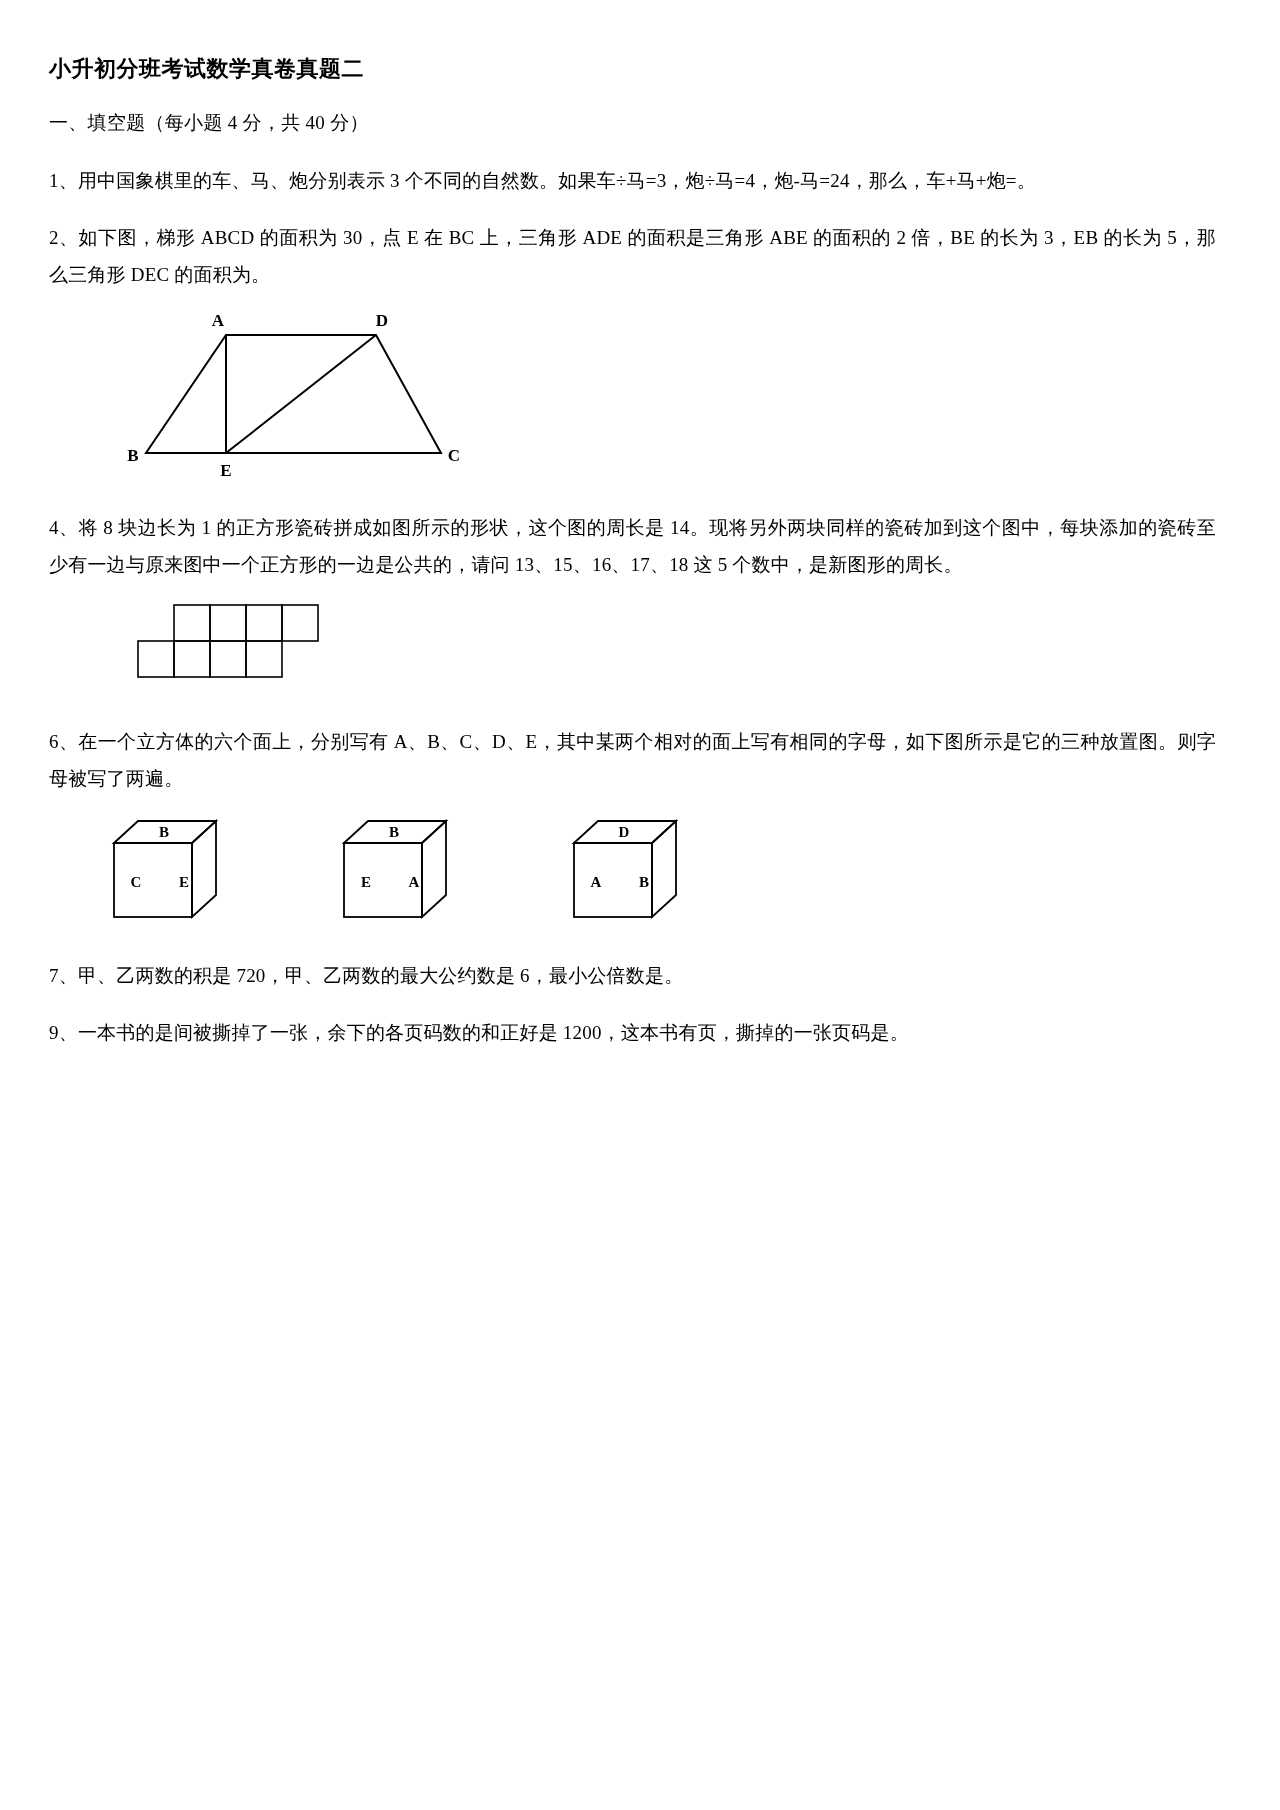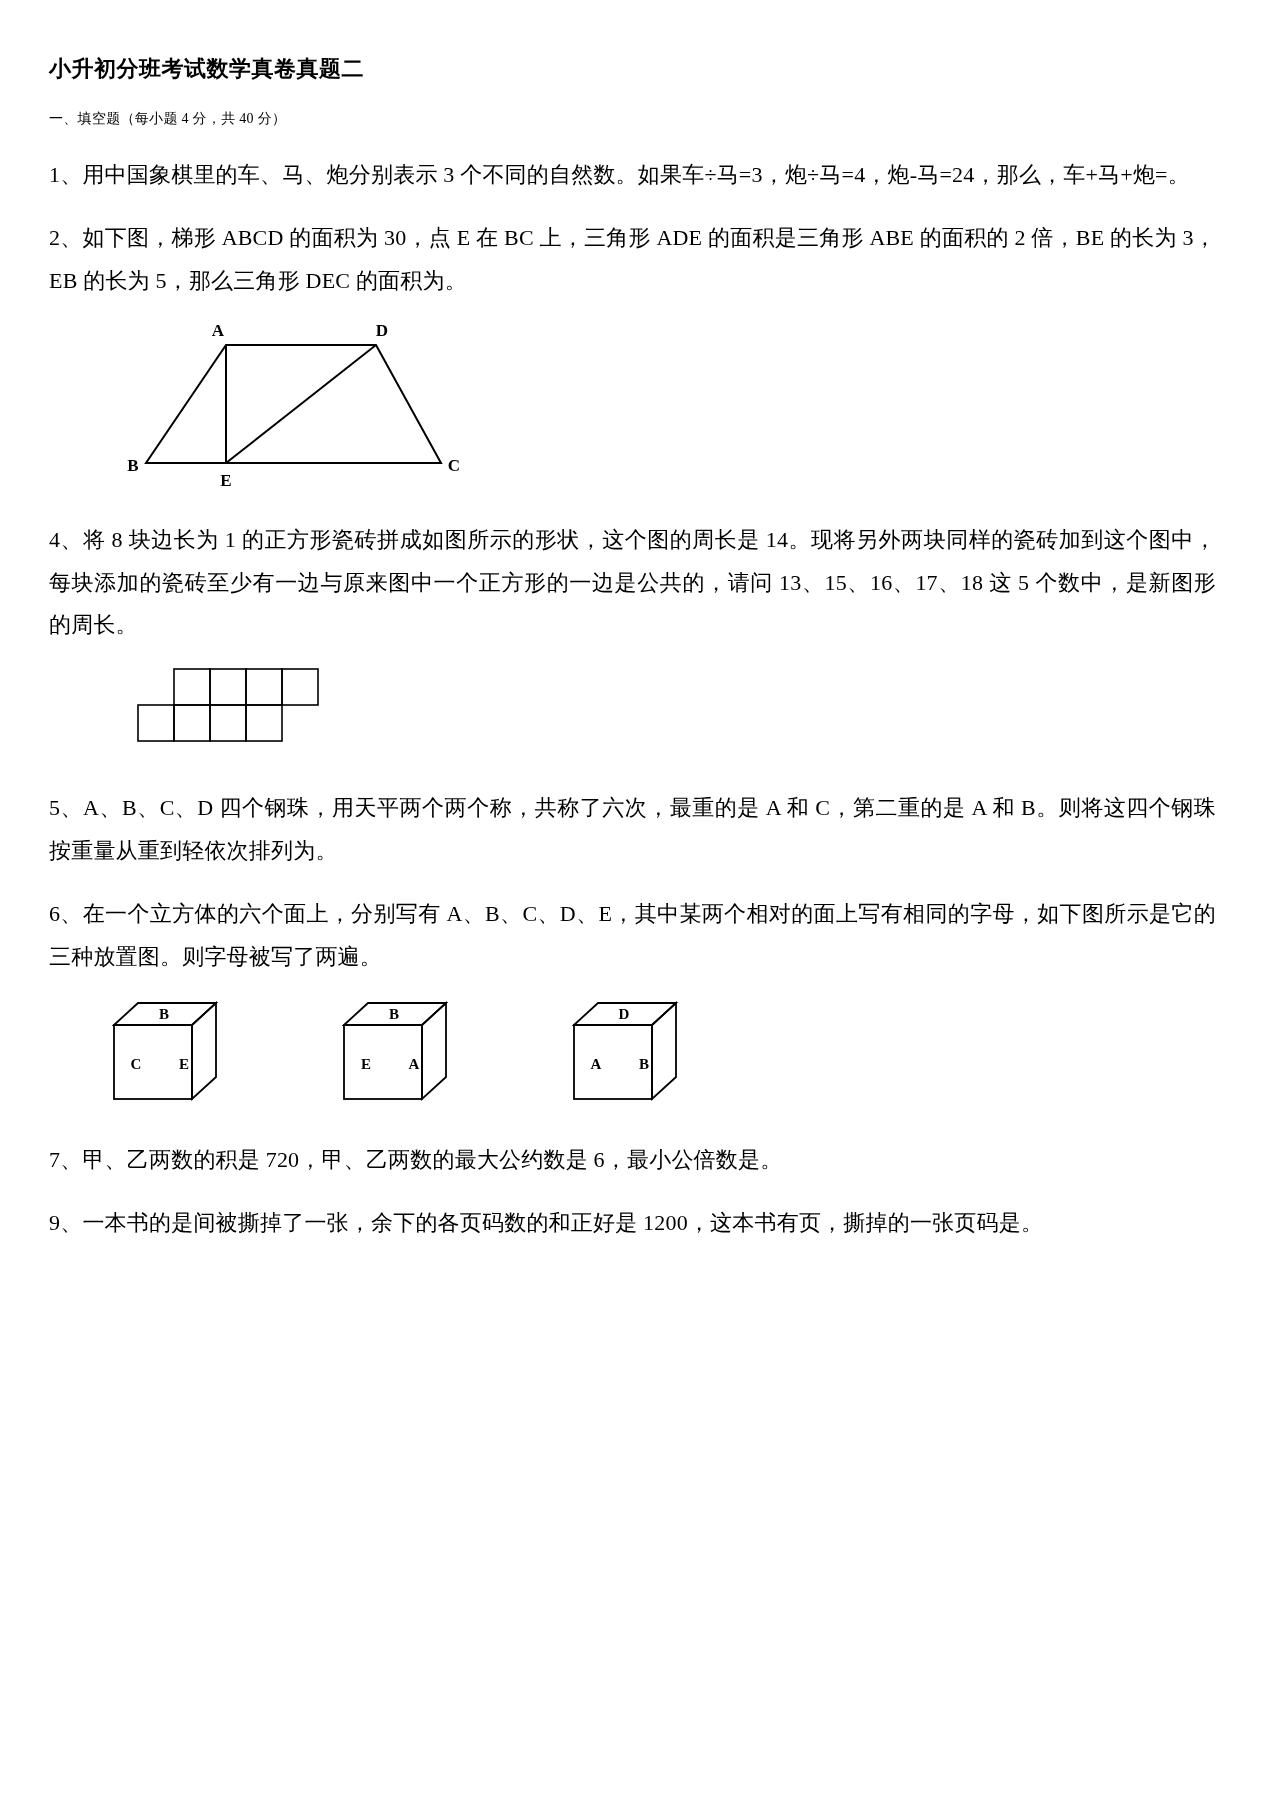--- a/index.html
+++ b/index.html
@@ -24,26 +24,26 @@
   }
   .doc-title {
     font-family: "Liberation Sans", "DejaVu Sans", sans-serif;
     font-weight: bold;
     font-size: 22px;
     letter-spacing: 0.5px;
     margin: 8px 0 26px 3px;
     color: #000;
   }
   .section-head {
-    font-size: 14px;
+    font-size: 19px;
     margin: 0 0 26px 3px;
     letter-spacing: 0.3px;
   }
   .q {
-    font-size: 22px;
+    font-size: 19px;
     line-height: 1.95;
     margin: 0 0 20px 3px;
     text-align: justify;
     text-justify: inter-ideograph;
     letter-spacing: 0.2px;
   }
   .q-narrow { padding-right: 18px; }
 
   
   .fig-trapezoid {
@@ -122,21 +122,20 @@
       <rect x="112" y="2" width="36" height="36" fill="none" stroke="#000" stroke-width="1.6"></rect>
       <rect x="148" y="2" width="36" height="36" fill="none" stroke="#000" stroke-width="1.6"></rect>
 
       <rect x="4" y="38" width="36" height="36" fill="none" stroke="#000" stroke-width="1.6"></rect>
       <rect x="40" y="38" width="36" height="36" fill="none" stroke="#000" stroke-width="1.6"></rect>
       <rect x="76" y="38" width="36" height="36" fill="none" stroke="#000" stroke-width="1.6"></rect>
       <rect x="112" y="38" width="36" height="36" fill="none" stroke="#000" stroke-width="1.6"></rect>
     </svg>
   </div>
 
-  <p class="q q-narrow">5、A、B、C、D 四个钢珠，用天平两个两个称，共称了六次，最重的是 A 和 C，第二重的是 A 和 B。则将这四个钢珠按重量从重到轻依次排列为。</p>
 
   <p class="q q-narrow">6、在一个立方体的六个面上，分别写有 A、B、C、D、E，其中某两个相对的面上写有相同的字母，如下图所示是它的三种放置图。则字母被写了两遍。</p>
 
   <div class="fig-cubes">
 
     <div class="cube-wrap">
       <svg width="130" height="110" viewBox="0 0 130 110">
 
         <rect x="8" y="26" width="78" height="74" fill="none" stroke="#000" stroke-width="1.8"></rect>
 

